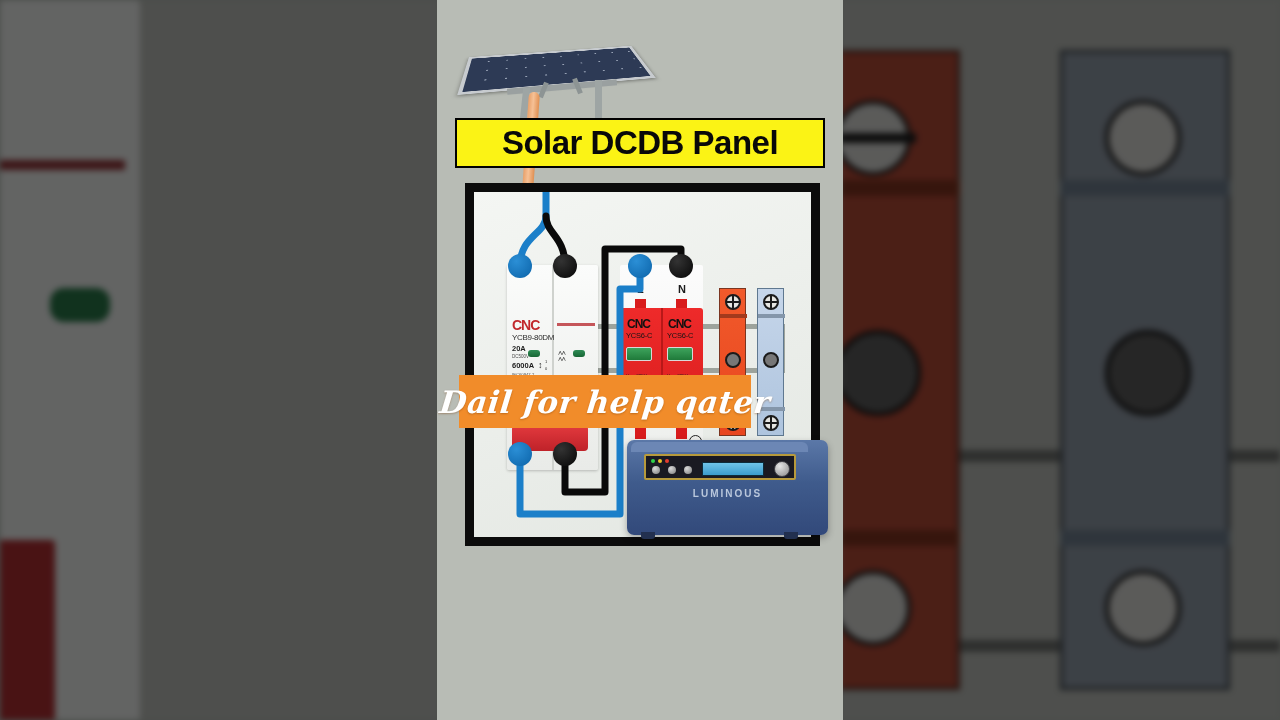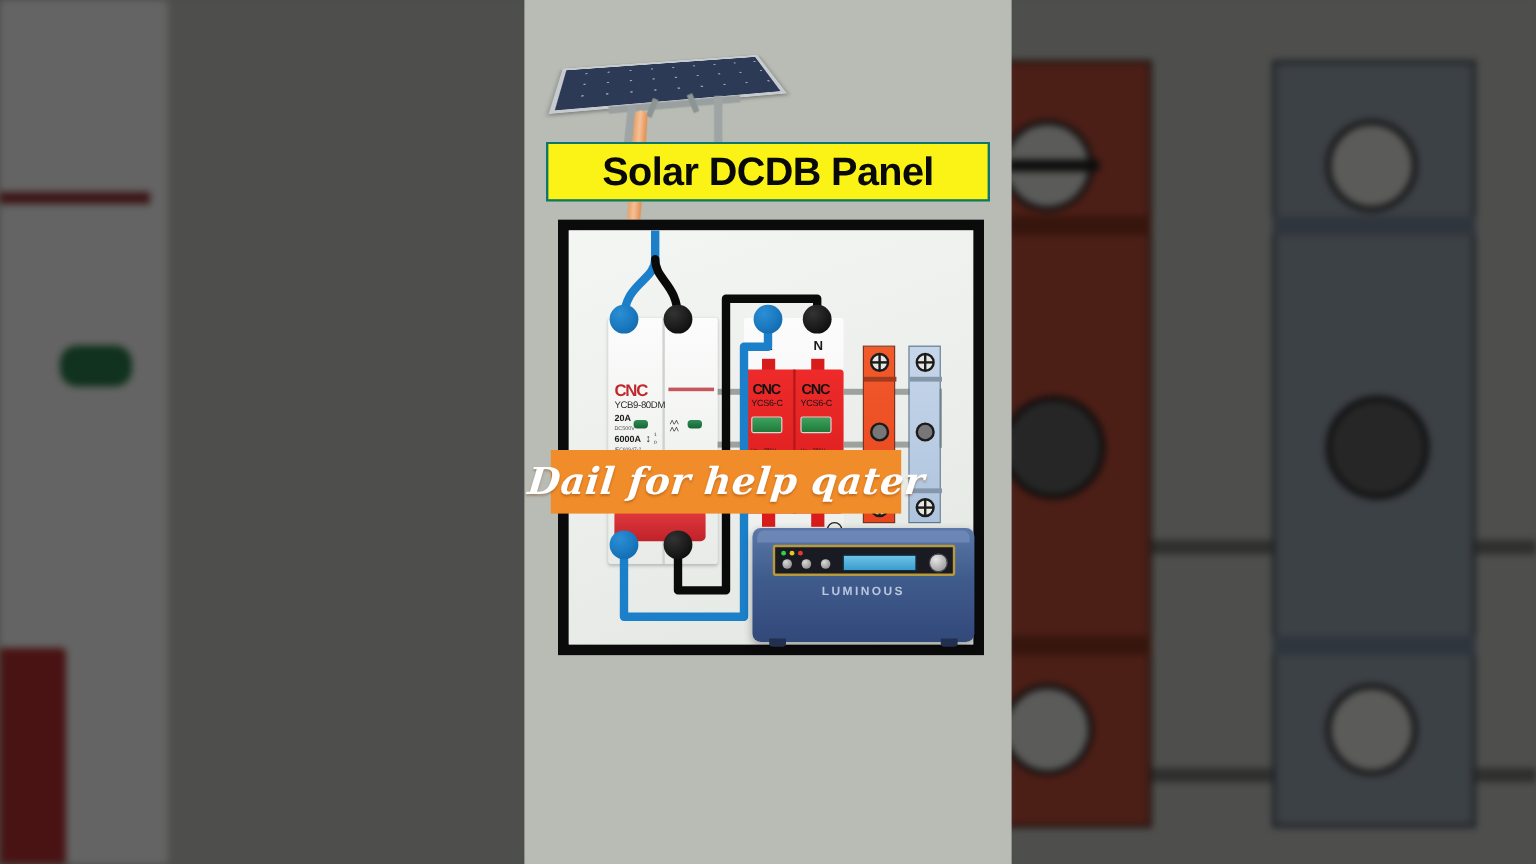--- a/index.html
+++ b/index.html
@@ -72,21 +72,21 @@
   .orange-cable{
     position:absolute; left:92px; top:92px; width:11px; height:110px;
     background:linear-gradient(90deg,#e8a06a,#f6c196 45%,#e08f52);
     border-radius:6px; transform:rotate(4deg); transform-origin:top center;
     z-index:3;
   }
 
   
   .title-band{
     position:absolute; left:18px; top:118px; width:370px; height:50px;
-    background:#fbf315; border:2px solid #0f766e;
+    background:#fbf315; border:2px solid #000000;
     display:flex; align-items:center; justify-content:center; z-index:6;
   }
   .title-band span{
     font-size:33px; font-weight:bold; color:#090909;
     letter-spacing:-0.5px; white-space:nowrap;
     font-family:"Liberation Sans", sans-serif;
   }
 
   
   .enclosure{
@@ -223,21 +223,21 @@
     display:flex; align-items:center; justify-content:center;
   }
   .cta span{
     color:#fff; font-size:31px; font-style:italic; font-weight:bold;
     font-family:"DejaVu Serif", serif; letter-spacing:.5px;
     transform:skewX(-6deg); white-space:nowrap;
     text-shadow:0 1px 2px rgba(120,60,10,.4);
   }
 
   
-  .inverter{ position:absolute; left:190px; top:440px; width:185px; height:95px; z-index:5; }
+  .inverter{ position:absolute; left:190px; top:440px; width:201px; height:95px; z-index:5; }
   .inv-body{
     position:absolute; inset:0; border-radius:7px;
     background:linear-gradient(180deg,#5b78a8,#3f5b8c 45%,#32497a);
     box-shadow:0 3px 7px rgba(0,0,0,.3);
   }
   .inv-top{ position:absolute; left:4px; top:2px; width:177px; height:10px;
             border-radius:6px 6px 0 0; background:#6c87b5; }
   .inv-face{
     position:absolute; left:17px; top:14px; width:152px; height:26px;
     background:#1a1a22; border:2px solid #b79a3c; border-radius:2px;

